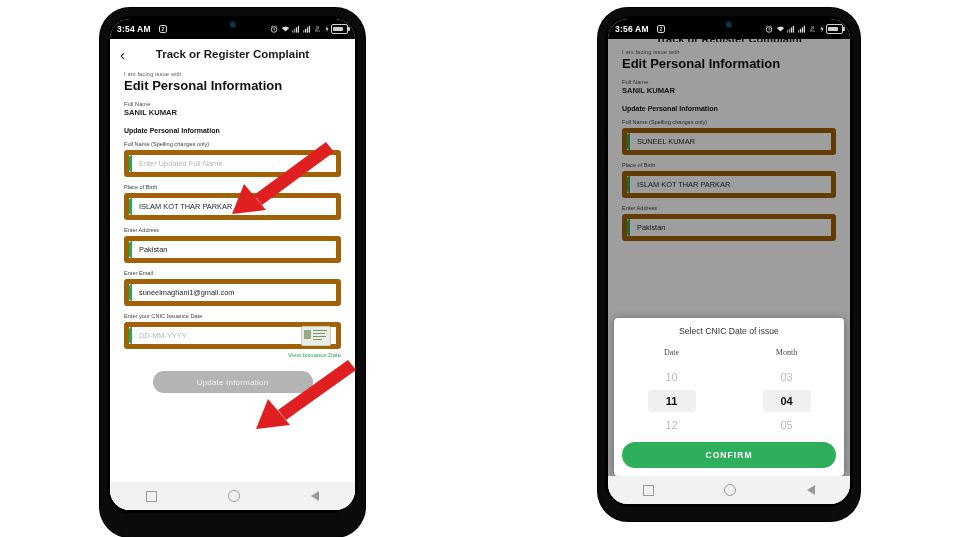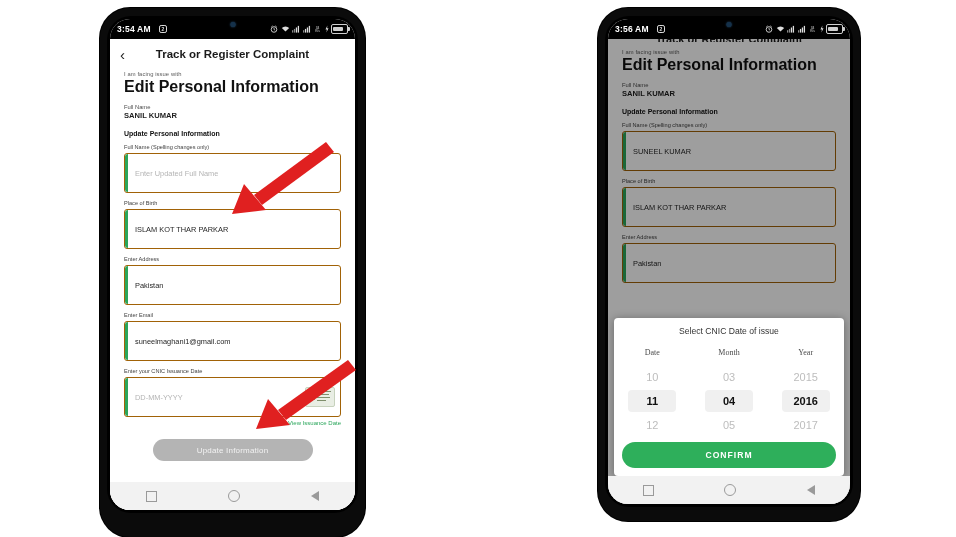--- a/index.html
+++ b/index.html
@@ -48,29 +48,29 @@
   .app{position:relative;background:#fff;height:calc(100% - 20px);
        overflow:hidden;}
   .appbar{display:flex;align-items:center;height:30px;padding:0 10px;
           box-sizing:border-box;}
   .back{width:14px;font-size:15px;color:#222;line-height:1;}
   .appbar-title{flex:1;text-align:center;font-size:11.5px;color:#1b1b1b;
           font-weight:600;margin-right:14px;}
 
   .content{padding:2px 14px 0 14px;}
   .tiny{font-size:5.8px;color:#5c5c5c;letter-spacing:.1px;}
-  .h-strong{font-size:16px;color:#111;font-weight:700;margin-top:1px;}
+  .h-strong{font-size:13px;color:#111;font-weight:700;margin-top:1px;}
   .lbl{font-size:5.8px;color:#4c4c4c;margin-top:8px;}
   .val{font-size:7.6px;color:#1d1d1d;margin-top:1px;font-weight:bold;}
   .section{font-size:7px;color:#111;font-weight:700;margin-top:10px;}
 
   .fgroup{margin-top:7px;}
   .flabel{font-size:5.6px;color:#3f3f3f;margin-bottom:3px;}
-  .field{position:relative;height:40px;background:#fff;
-         border:1px solid #a16207;border-radius:3px;display:flex;
+  .field{position:relative;height:27px;background:#fff;
+         border:5px solid #a16207;border-radius:3px;display:flex;
          align-items:center;box-sizing:border-box;}
   .field:before{content:"";position:absolute;left:0;top:0;bottom:0;width:2.5px;
          background:#2aa65b;border-radius:3px 0 0 3px;}
   .field .ftext{padding-left:10px;font-size:7.4px;color:#262626;}
   .field .fph{padding-left:10px;font-size:7.4px;color:#b4b4b4;}
   .cnic-img{position:absolute;right:5px;top:50%;transform:translateY(-50%);
          width:28px;height:18px;border-radius:2px;background:#e9eee4;
          border:1px solid #c7d2bd;overflow:hidden;}
   .cnic-img span{position:absolute;display:block;background:#7f8f6c;}
   .link{text-align:right;font-size:6px;color:#2aa65b;margin-top:3px;}
@@ -358,26 +358,20 @@
                 <div class="pk near">12</div>
               </div>
 
               <div class="dlg-col">
                 <div class="col-head">Month</div>
                 <div class="pk near">03</div>
                 <div><span class="pk sel">04</span></div>
                 <div class="pk near">05</div>
               </div>
 
-              <div class="dlg-col">
-                <div class="col-head">Year</div>
-                <div class="pk near">2015</div>
-                <div><span class="pk sel">2016</span></div>
-                <div class="pk near">2017</div>
-              </div>
 
             </div>
             <div class="confirm">CONFIRM</div>
           </div>
 
           <div class="navbar" style="z-index:6">
             <span class="sq"></span>
             <span class="ci"></span>
             <span class="tri"></span>
           </div>

